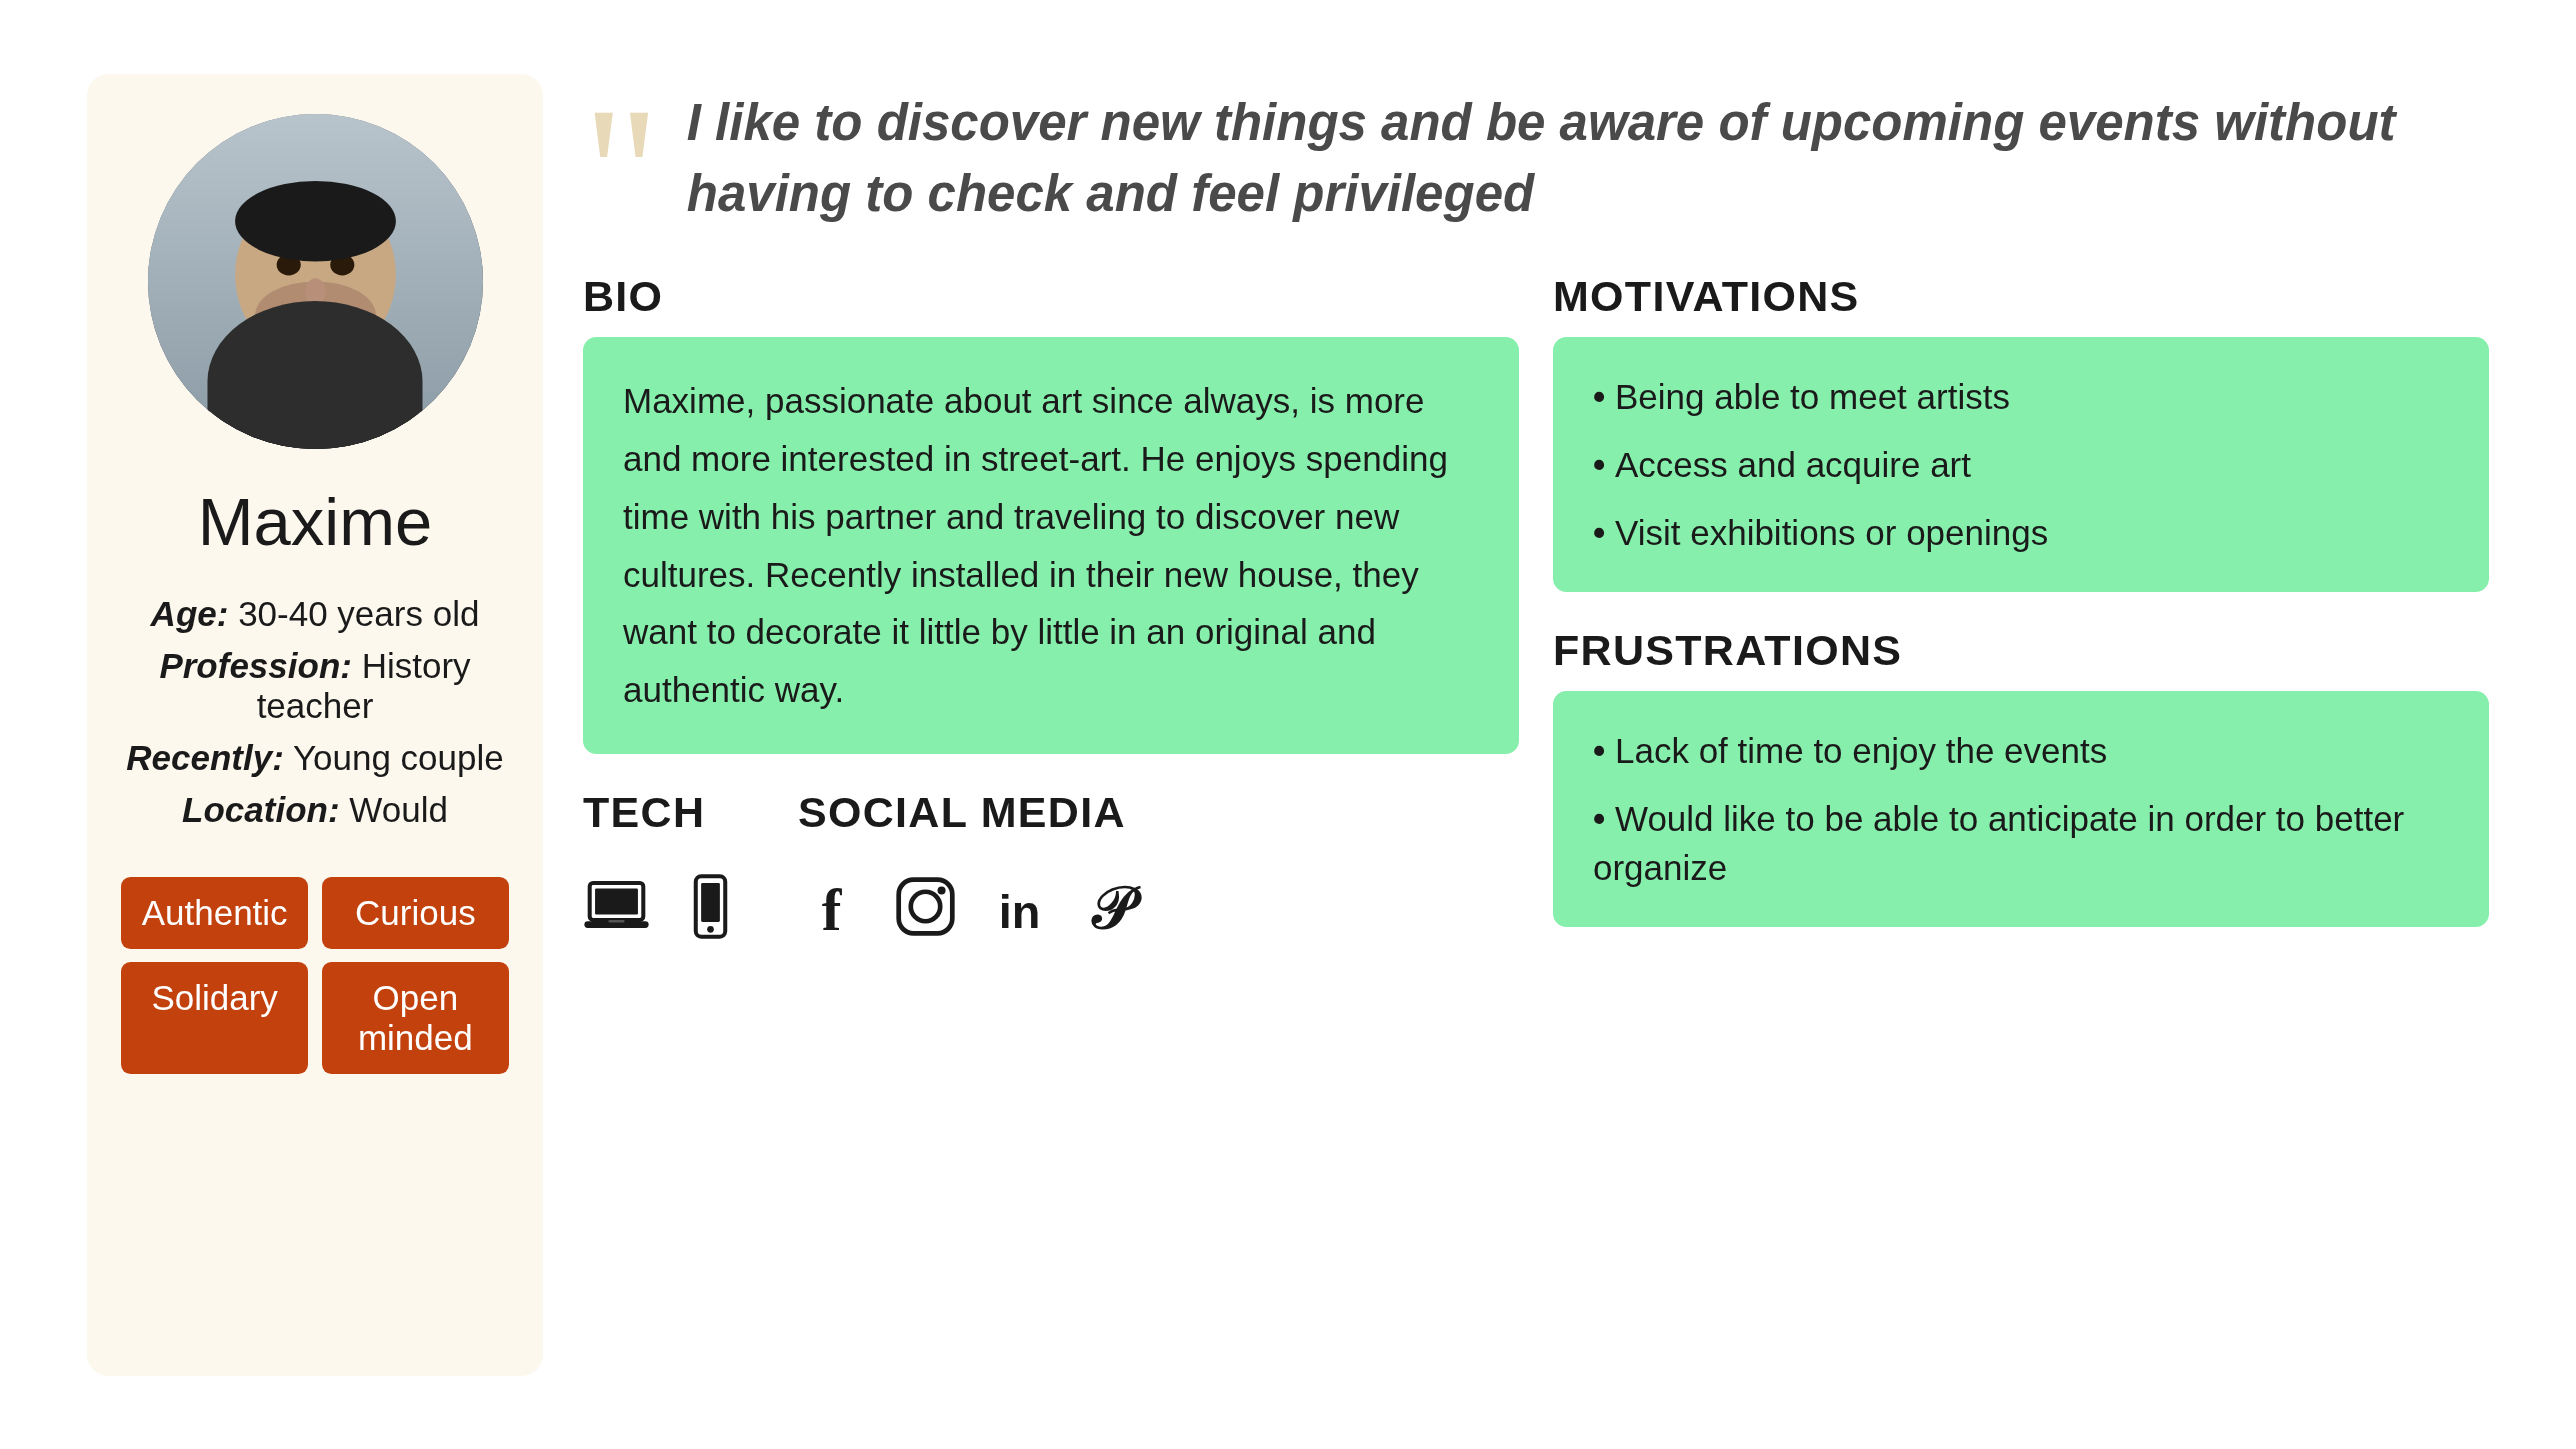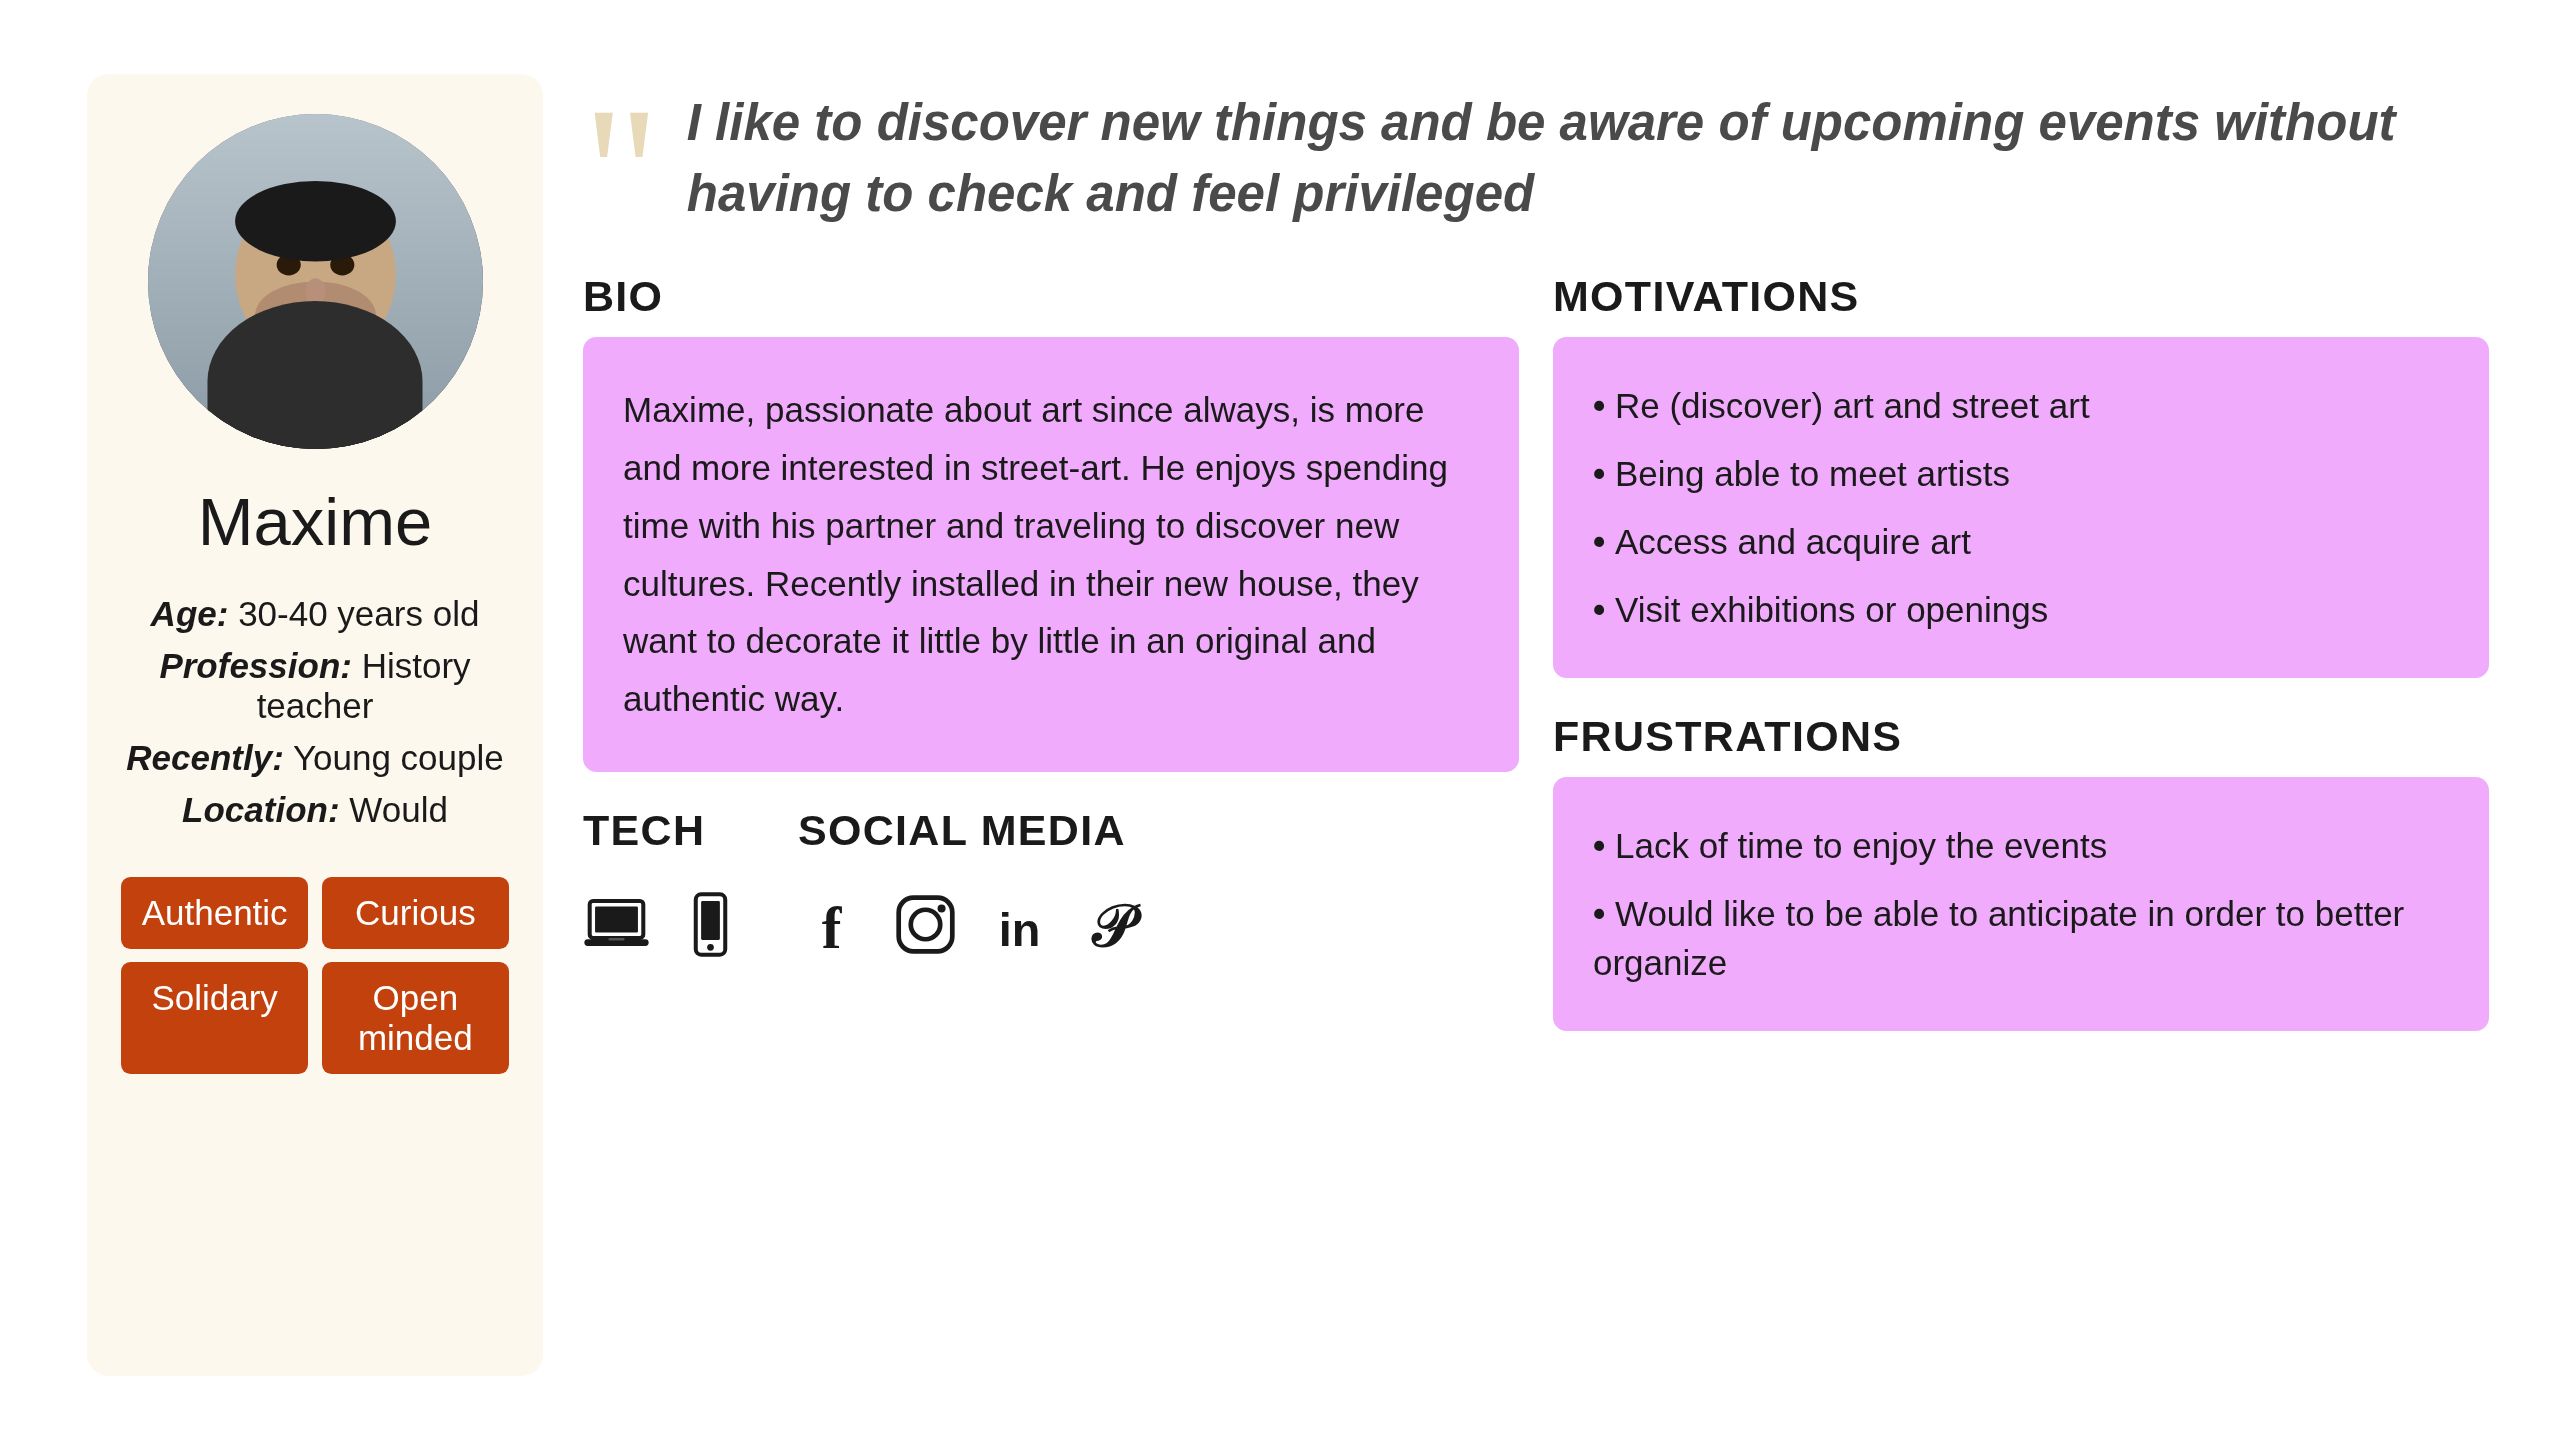--- a/index.html
+++ b/index.html
@@ -187,23 +187,23 @@
 
     .section-title {
       font-size: 43px;
       font-weight: 900;
       color: #1a1a1a;
       letter-spacing: 1.3px;
       margin-bottom: 16px;
     }
 
     .content-box {
-      background: #f0abfc;
+      background: #86efac;
       border-radius: 13.4px;
-      padding: 44px 40px;
+      padding: 35px 40px;
     }
 
     .bio-text {
       font-size: 35px;
       line-height: 1.65;
       color: #1a1a1a;
     }
 
     .motivation-list {
       list-style: none;
@@ -394,21 +394,20 @@
 
         </div>
       </div>
 
       <div class="right-column">
 
         <div>
           <div class="section-title">MOTIVATIONS</div>
           <div class="content-box">
             <ul class="motivation-list">
-              <li>Re (discover) art and street art</li>
               <li>Being able to meet artists</li>
               <li>Access and acquire art</li>
               <li>Visit exhibitions or openings</li>
             </ul>
           </div>
         </div>
 
         <div class="frustrations-section">
           <div class="section-title">FRUSTRATIONS</div>
           <div class="content-box">

